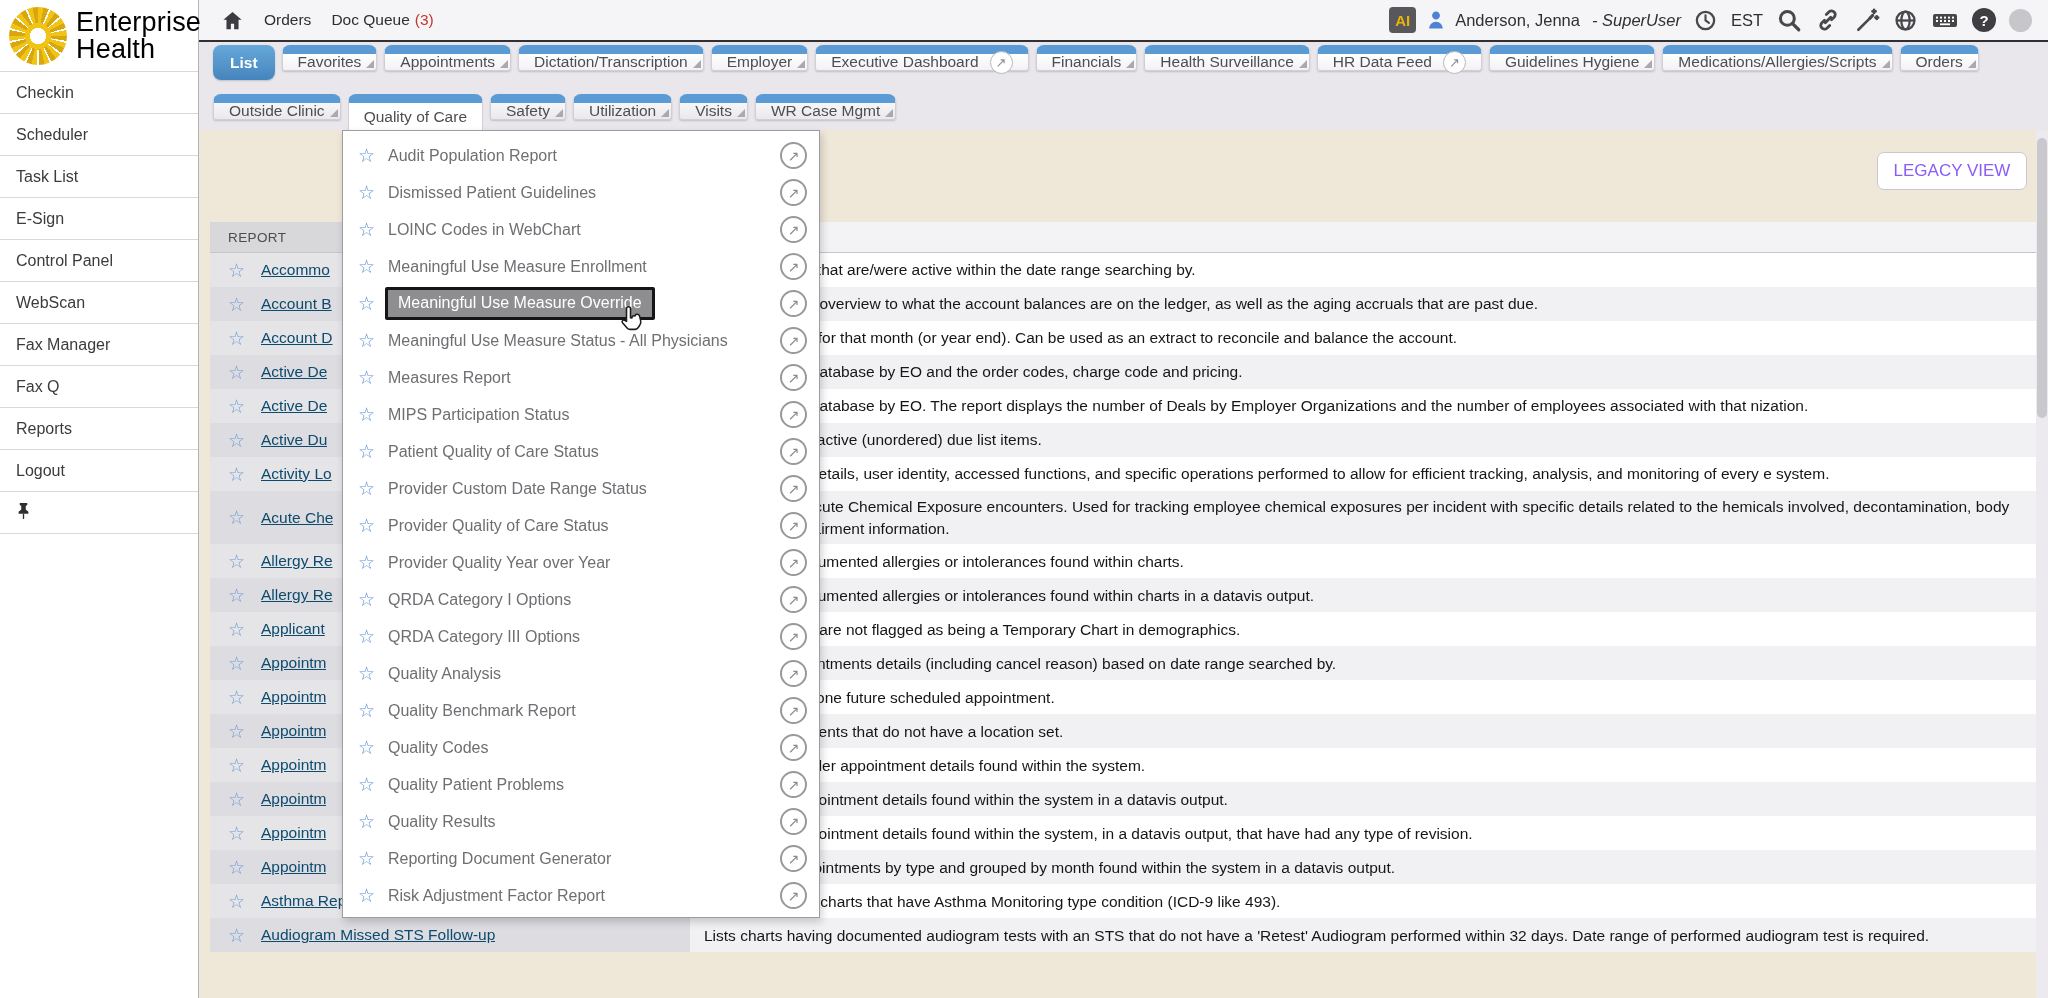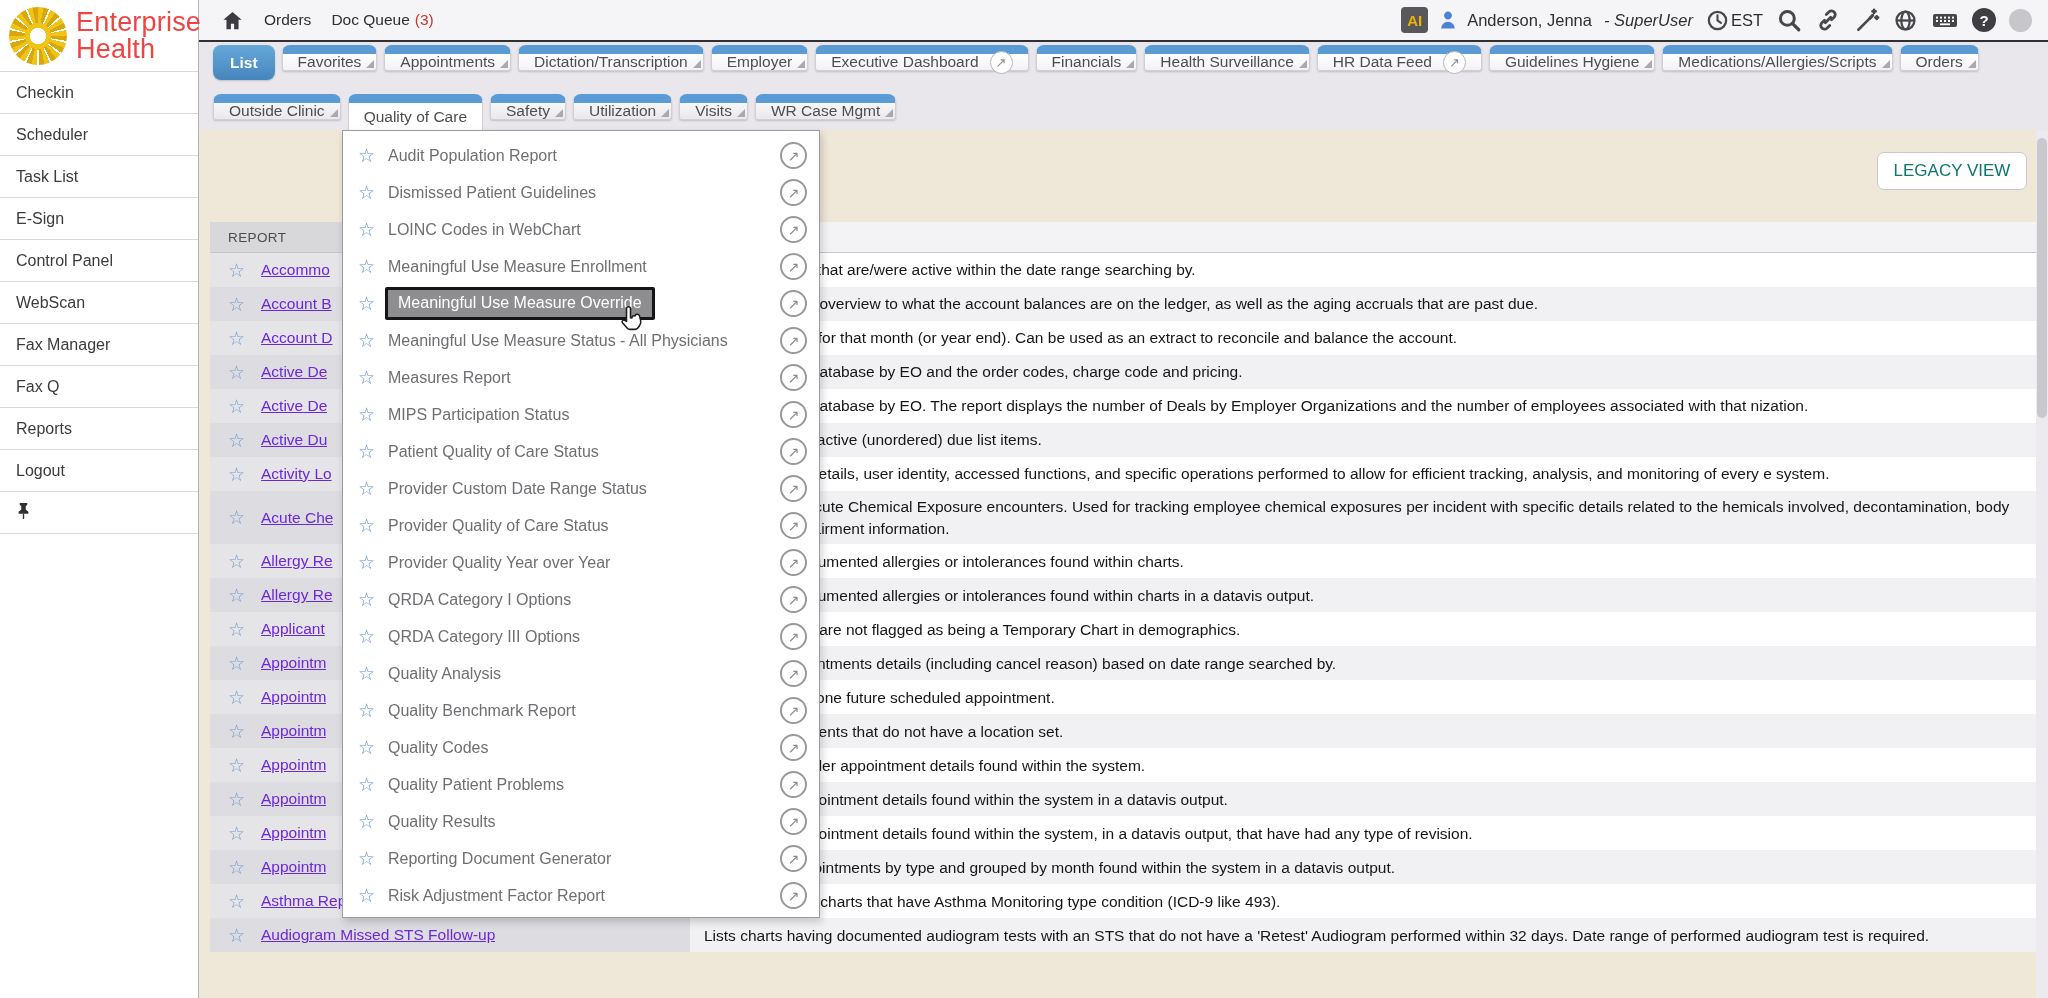--- a/index.html
+++ b/index.html
@@ -7,68 +7,68 @@
   .screen { position:relative; width:2048px; height:998px; overflow:hidden; background:#efe8d8; }
 
   
   .sidebar { position:absolute; left:0; top:0; width:199px; height:998px; background:#fff; border-right:1px solid #b4b4b8; z-index:20; }
   .logo { height:71px; display:flex; align-items:center; padding-left:9px; }
   .flower { width:58px; height:58px; border-radius:50%; flex:0 0 auto;
     background:
       radial-gradient(circle at 50% 50%, #ffffff 0 8px, #f0c414 8px 13px, rgba(255,255,255,0) 13px),
       repeating-conic-gradient(#f0c414 0 11deg, #d9a60f 11deg 22deg, #ffffff 22deg 26deg);
   }
-  .brand { margin-left:9px; color:#ef4444; font-size:27px; line-height:0.98; letter-spacing:0.2px; }
+  .brand { margin-left:9px; color:#000000; font-size:27px; line-height:0.98; letter-spacing:0.2px; }
   .side-nav { border-top:1px solid #d9d9dc; }
   .side-item { height:42px; display:flex; align-items:center; padding-left:16px; font-size:16px; color:#3b3b3d; border-bottom:1px solid #d9d9dc; background:#fff; cursor:pointer; }
   .side-pin { height:42px; display:flex; align-items:center; padding-left:16px; border-bottom:1px solid #d9d9dc; }
 
   
   .topbar { position:absolute; left:199px; top:0; width:1849px; height:42px; background:#f5f4f7; border-bottom:2px solid #303032; display:flex; align-items:center; font-size:15.5px; color:#2e2e30; z-index:10; }
   .topbar .ic { display:inline-flex; align-items:center; justify-content:center; }
   .tb-home { margin-left:22px; }
   .tb-link { margin-left:20px; cursor:pointer; }
   .tb-count { color:#c0392b; margin-left:5px; }
   .tb-right { margin-left:auto; display:flex; align-items:center; padding-right:16px; }
   .ai-badge { width:27px; height:26px; background:#58585c; color:#eab308; font-weight:bold; font-size:15px; border-radius:4px; display:flex; align-items:center; justify-content:center; }
   .tb-user { margin-left:8px; font-size:16.5px; color:#303032; }
   .tb-role { margin-left:12px; font-size:16.5px; font-style:italic; color:#303032; }
-  .tb-tz { margin-left:2px; font-size:16.5px; }
+  .tb-tz { margin-left:14px; font-size:16.5px; }
   .tb-ic { margin-left:13px; cursor:pointer; color:#48484c; }
   .help-circle { width:24px; height:24px; border-radius:50%; background:#3f3f43; color:#fff; font-weight:bold; font-size:15px; display:flex; align-items:center; justify-content:center; }
   .presence { width:23px; height:23px; border-radius:50%; background:#c7c6ca; }
 
   
   .tabsbar { position:absolute; left:199px; top:42px; width:1849px; height:88px; background:#e9e7ec; z-index:10; }
   .tabrow { position:absolute; left:14px; display:flex; align-items:flex-start; white-space:nowrap; }
   .tabrow1 { top:3px; }
   .tabrow2 { top:52px; }
   .tab { position:relative; display:inline-flex; align-items:center; justify-content:center; margin-right:7px; padding:0 15px; height:26px; background:linear-gradient(#ffffff,#f2f2f5); border:1px solid #cfcfd4; border-top:9px solid #5b9bd5; border-radius:8px 8px 3px 3px; font-size:15.5px; color:#4e4e52; box-shadow:0 1px 2px rgba(0,0,0,0.18); cursor:pointer; }
   .tabrow2 .tab { background:linear-gradient(#f7f7f9,#e9e9ed); }
   .tab.active-blue { background:linear-gradient(#67a8da,#4585bd); border:none; height:35px; border-radius:8px; color:#fff; font-weight:bold; padding:0 17px; }
   .tab.active-white { background:#ffffff; height:37px; border-bottom:none; z-index:55; box-shadow:none; border-radius:8px 8px 0 0; }
   .tab .fold { position:absolute; right:2px; bottom:2px; width:0; height:0; border-style:solid; border-width:0 0 8px 8px; border-color:transparent transparent #a9a9af transparent; }
   .tab .tab-arrow { display:inline-flex; align-items:center; justify-content:center; width:23px; height:23px; border:1px solid #b7b7bc; border-radius:50%; color:#8f8f94; font-size:13px; margin-left:11px; background:#fff; }
 
   
-  .legacy-btn { position:absolute; left:1877px; top:152px; width:150px; height:38px; background:#fff; border:1px solid #c9c9cd; border-radius:7px; color:#0f766e; font-size:17px; display:flex; align-items:center; justify-content:center; cursor:pointer; z-index:15; }
+  .legacy-btn { position:absolute; left:1877px; top:152px; width:150px; height:38px; background:#fff; border:1px solid #c9c9cd; border-radius:7px; color:#8b5cf6; font-size:17px; display:flex; align-items:center; justify-content:center; cursor:pointer; z-index:15; }
 
   .report-table { position:absolute; left:210px; top:222px; width:1826px; z-index:12; }
   .t-header { display:flex; height:31px; border-bottom:1px solid #c6c6ca; }
   .th-report { width:480px; background:#d8d7da; color:#4c4c50; font-size:13.5px; letter-spacing:0.4px; display:flex; align-items:center; padding-left:18px; }
   .th-desc { flex:1; background:#f3f2f5; }
   .t-row { display:flex; min-height:34px; }
   .td-report { width:480px; display:flex; align-items:center; padding:5px 8px 5px 18px; }
   .td-desc { flex:1; display:flex; align-items:center; padding:5px 14px; font-size:15.5px; color:#161616; line-height:1.4; }
   .t-row.even .td-report { background:#e5e4e7; }
   .t-row.even .td-desc  { background:#ffffff; }
   .t-row.odd  .td-report { background:#dddce0; }
   .t-row.odd  .td-desc  { background:#f1f1f4; }
   .row-star { color:#6f9cd6; font-size:19px; width:24px; flex:0 0 auto; cursor:pointer; }
-  .row-link { margin-left:9px; color:#6d28d9; font-size:15.5px; text-decoration:underline; cursor:pointer; white-space:nowrap; overflow:hidden; }
+  .row-link { margin-left:9px; color:#0c4a6e; font-size:15.5px; text-decoration:underline; cursor:pointer; white-space:nowrap; overflow:hidden; }
 
   
   .dropdown { position:absolute; left:342px; top:130px; width:478px; height:788px; background:#fff; border:1px solid #9c9ca2; box-shadow:2px 4px 8px rgba(0,0,0,0.18); z-index:50; padding-top:6px; }
   .dd-item { position:relative; height:37px; display:flex; align-items:center; cursor:pointer; }
   .dd-star { width:22px; margin-left:15px; color:#5d92d1; font-size:19px; flex:0 0 auto; cursor:pointer; }
   .dd-label { margin-left:8px; font-size:16px; color:#6f6f73; }
   .dd-item.highlight .dd-label { margin-left:5px; background:#8e8e90; border:3px solid #151515; color:#fff; padding:4px 10px 5px 10px; border-radius:2px; }
   .dd-arrow { position:absolute; right:12px; width:27px; height:27px; border:2px solid #98989d; border-radius:50%; color:#8b8b90; font-size:14px; display:flex; align-items:center; justify-content:center; cursor:pointer; background:#fff; }
 
   

